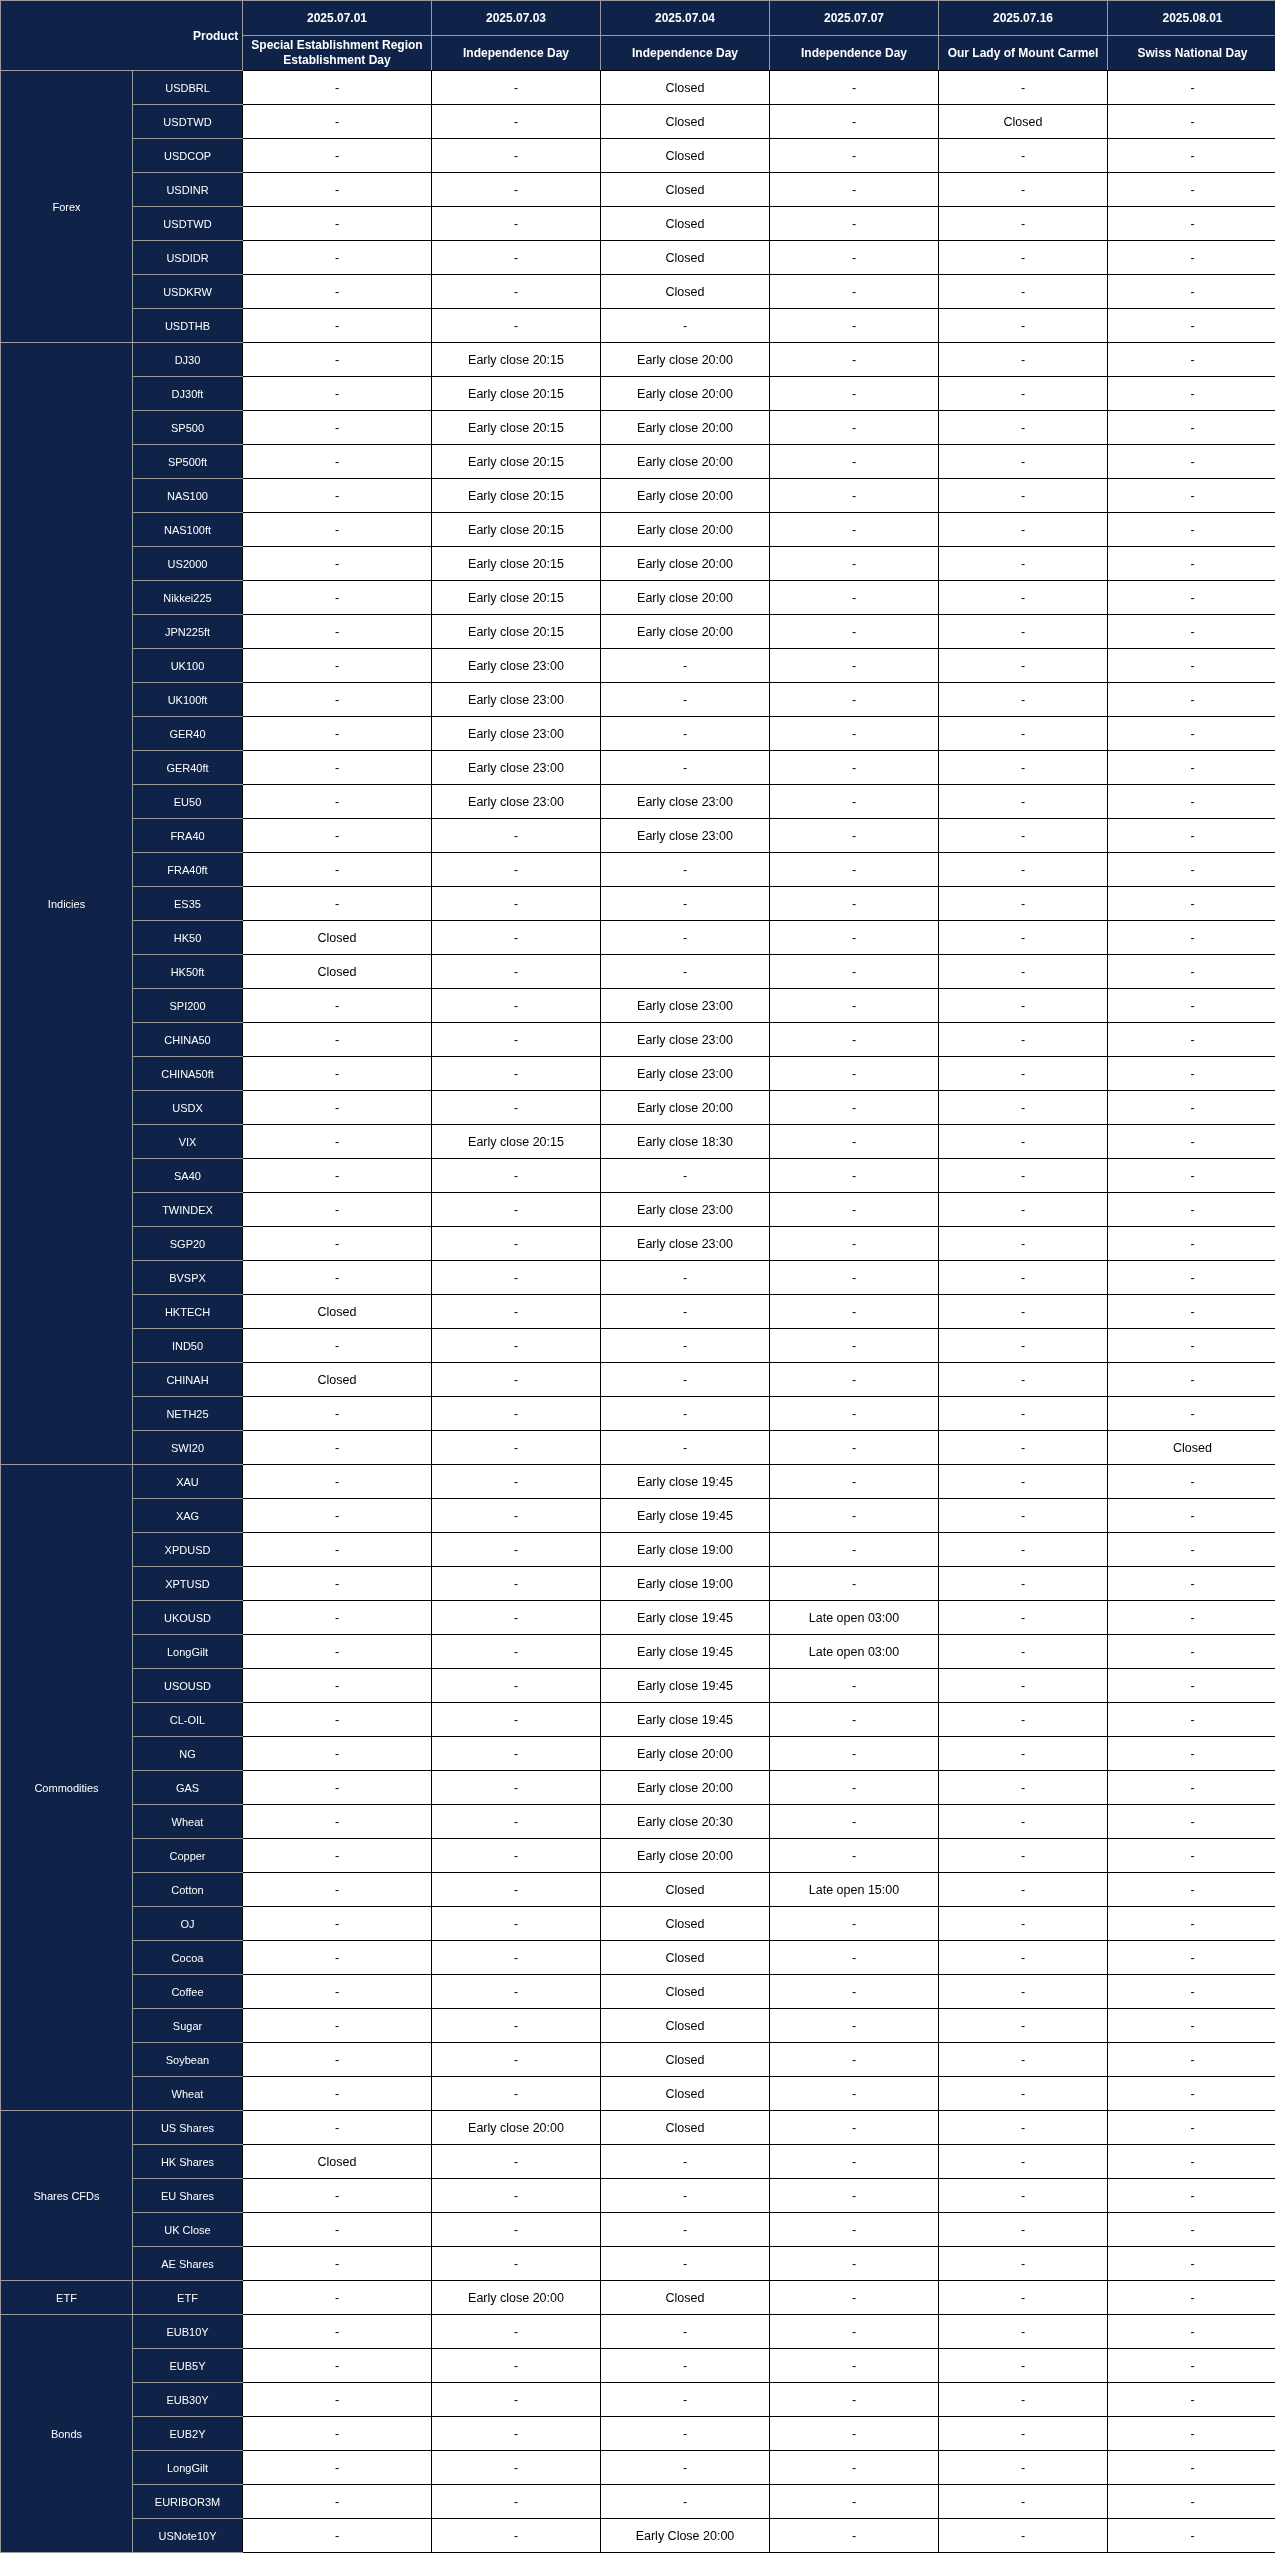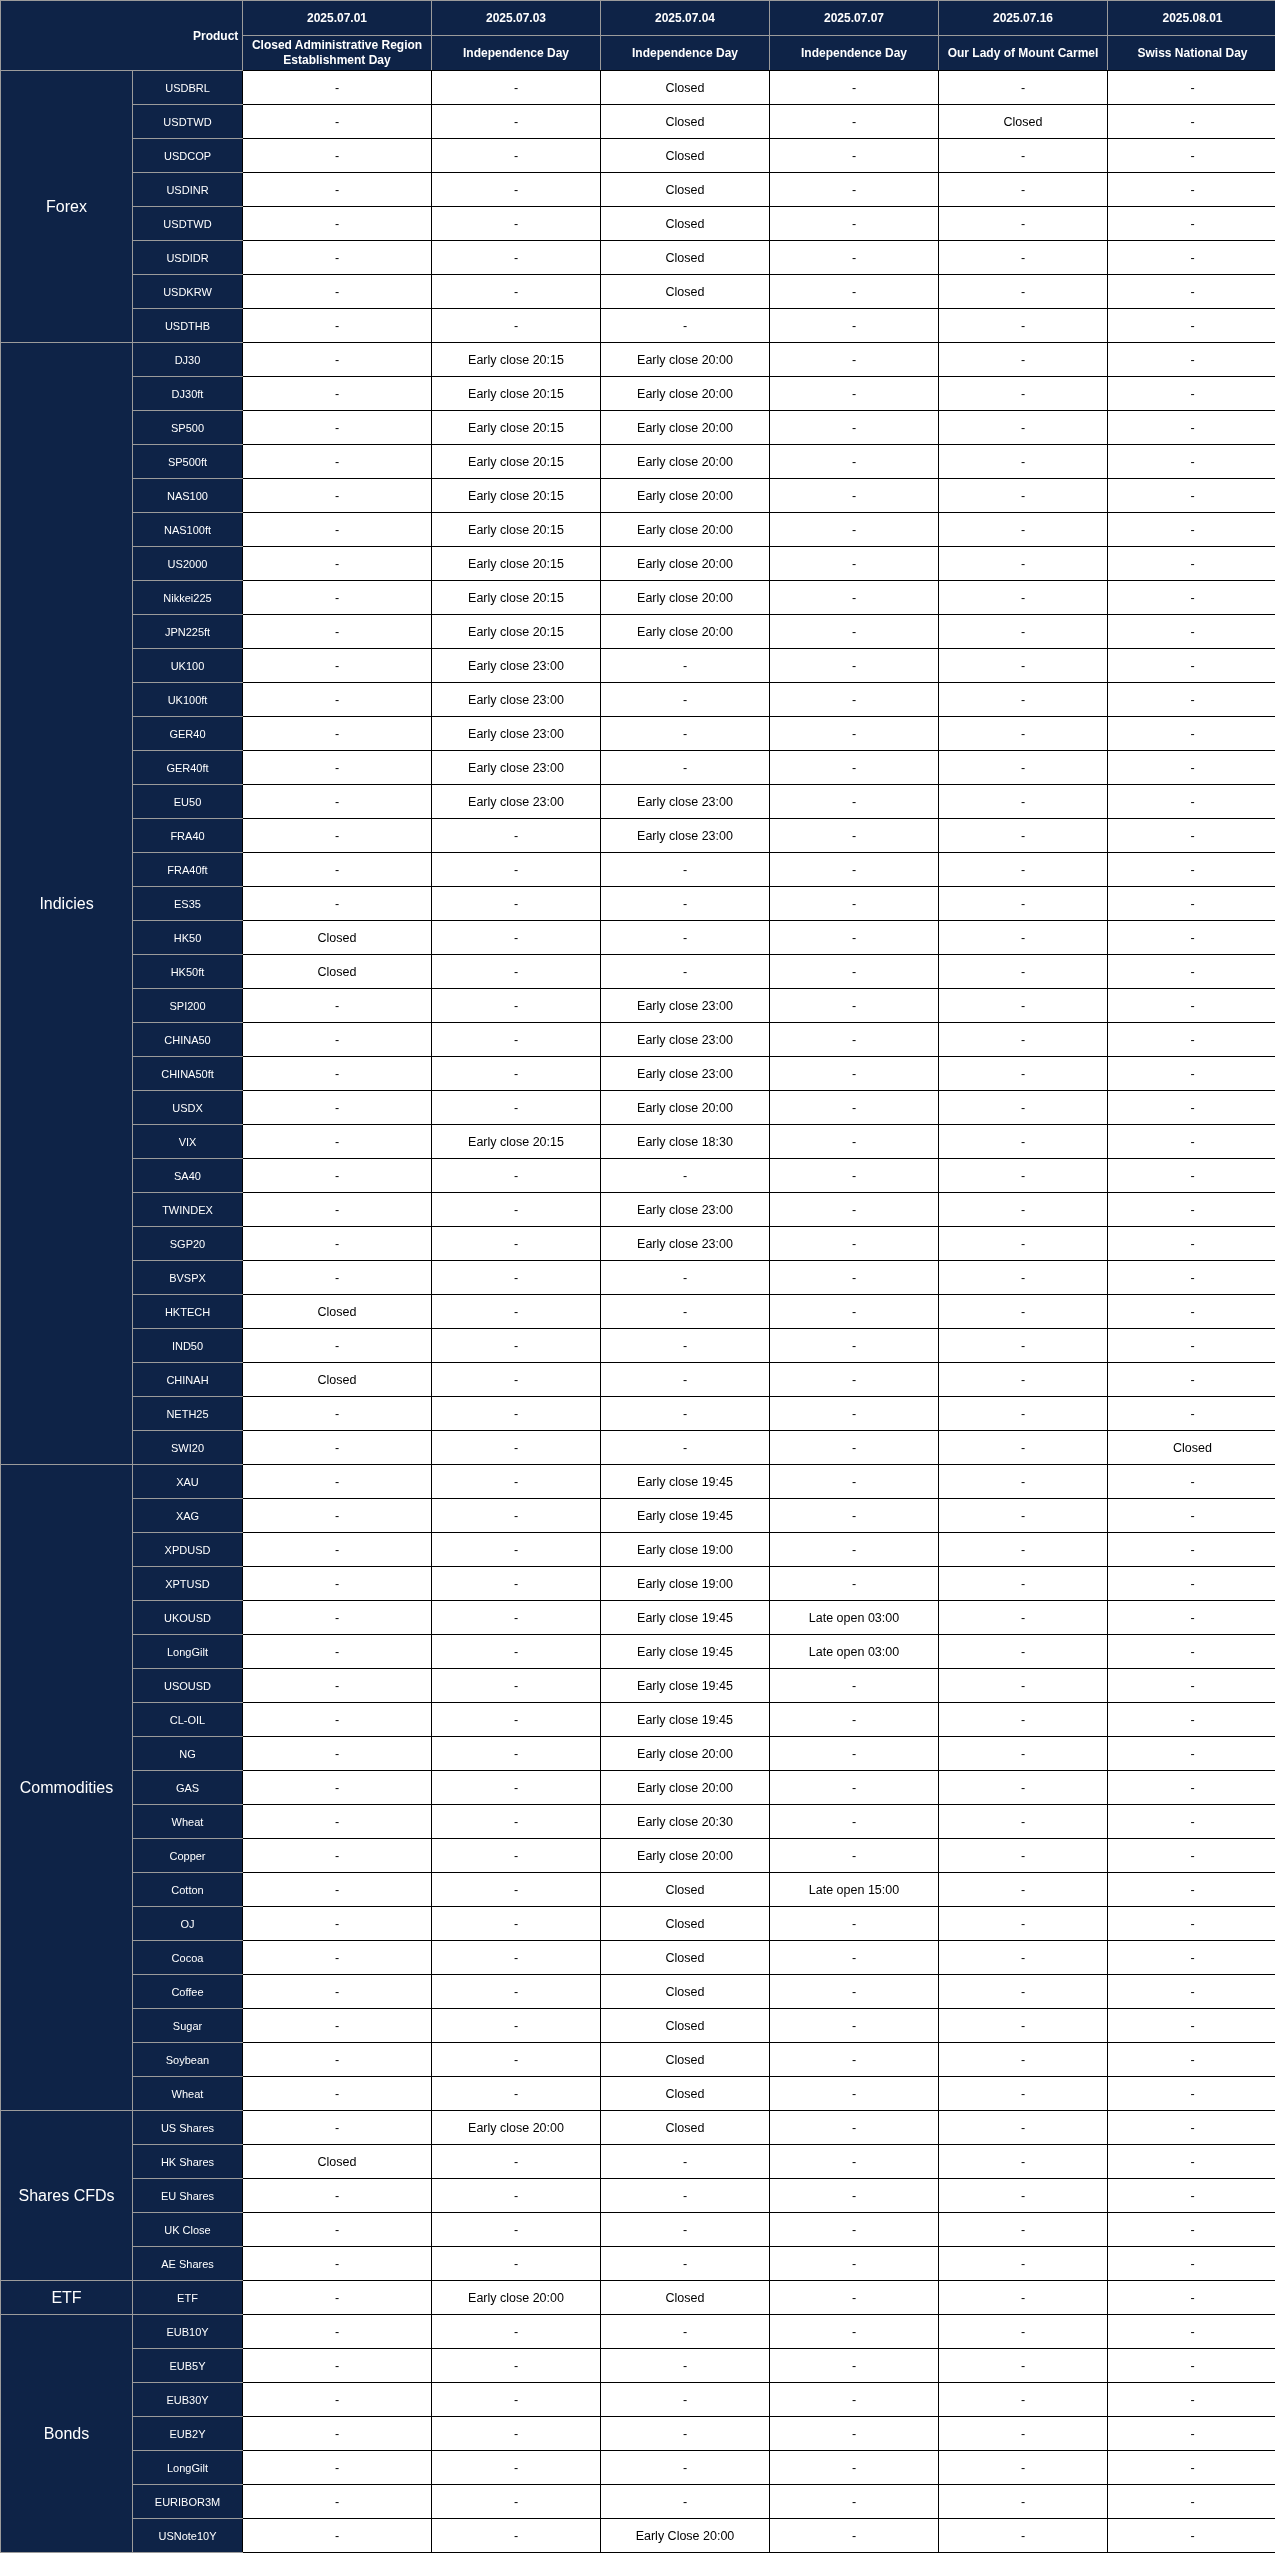--- a/index.html
+++ b/index.html
@@ -42,21 +42,21 @@
     height: 35px;
   }
   th.holiday {
     font-size: 12px;
     font-weight: 600;
     height: 35px;
     line-height: 1.25;
     border-bottom: 0.9px solid #000000;
   }
   td.cat {
-    font-size: 16px;
+    font-size: 11px;
     font-weight: 400;
   }
   td.prod {
     font-size: 11px;
     font-weight: 400;
     border-right: 0.9px solid #000000;
   }
   td.data {
     background: #ffffff;
     color: #000000;
@@ -86,21 +86,21 @@
 
     <th class="navy date">2025.07.01</th>
         <th class="navy date">2025.07.03</th>
         <th class="navy date">2025.07.04</th>
         <th class="navy date">2025.07.07</th>
         <th class="navy date">2025.07.16</th>
         <th class="navy date">2025.08.01</th>
       </tr>
     <tr>
 
-    <th class="navy holiday">Closed Administrative Region Establishment Day</th>
+    <th class="navy holiday">Special Establishment Region Establishment Day</th>
         <th class="navy holiday">Independence Day</th>
         <th class="navy holiday">Independence Day</th>
         <th class="navy holiday">Independence Day</th>
         <th class="navy holiday">Our Lady of Mount Carmel</th>
         <th class="navy holiday">Swiss National Day</th>
       </tr>
   </thead>
   <tbody>
 
   <tr>

